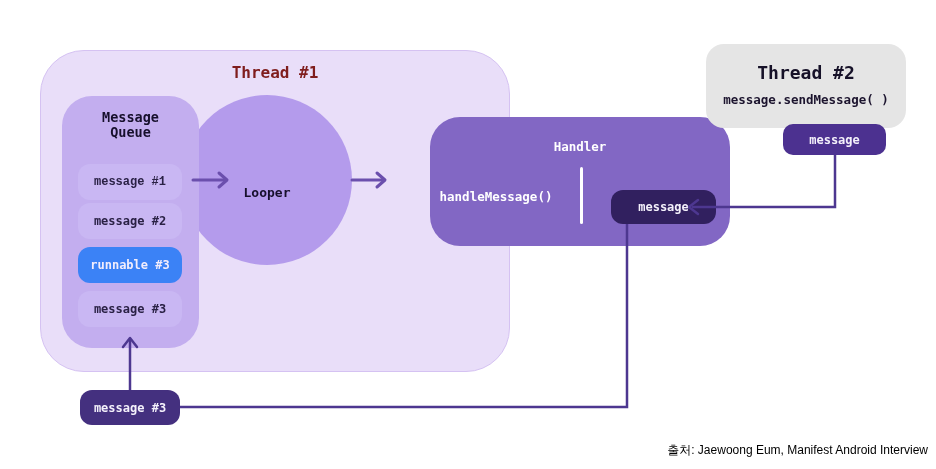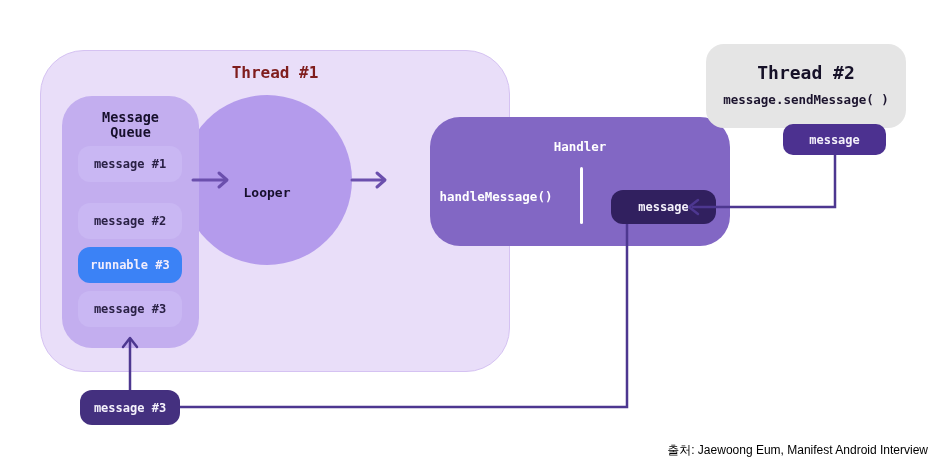--- a/index.html
+++ b/index.html
@@ -36,21 +36,21 @@
     position:absolute;left:0;top:14px;width:100%;text-align:center;
     font-size:13.5px;font-weight:bold;color:#17102c;line-height:15px;
   }
   .qchip{
     position:absolute;left:16px;width:104px;height:36px;border-radius:12px;
     display:flex;align-items:center;justify-content:center;
     font-size:12px;font-weight:bold;
   }
   .qchip.light{background:#c9b7f3;color:#2a2145;}
   .qchip.dark{background:#3b82f6;color:#f2edfc;}
-  .qchip.p0{top:50px;} .qchip.p1{top:107px;} .qchip.p2{top:151px;} .qchip.p3{top:195px;}
+  .qchip.p0{top:68px;font-family:Liberation Mono, monospace;} .qchip.p1{top:107px;} .qchip.p2{top:151px;} .qchip.p3{top:195px;}
 
   
   .handler{
     left:394px;top:117px;width:300px;height:129px;border-radius:30px;
     background:#8267c4;z-index:2;color:#ffffff;margin-left:36px;
   }
   .handler-title{
     position:absolute;left:0;top:22px;width:100%;text-align:center;
     font-size:12.5px;font-weight:bold;
   }

